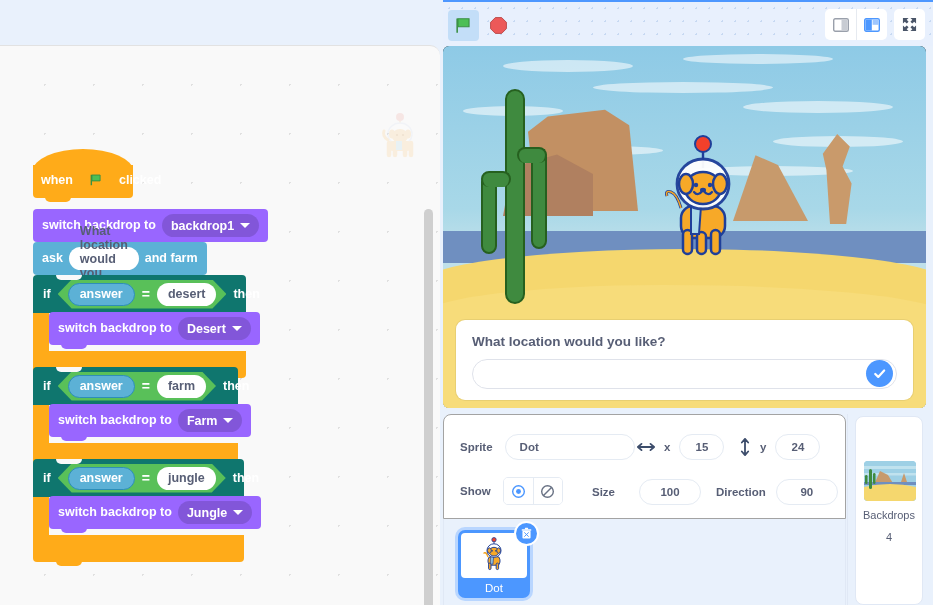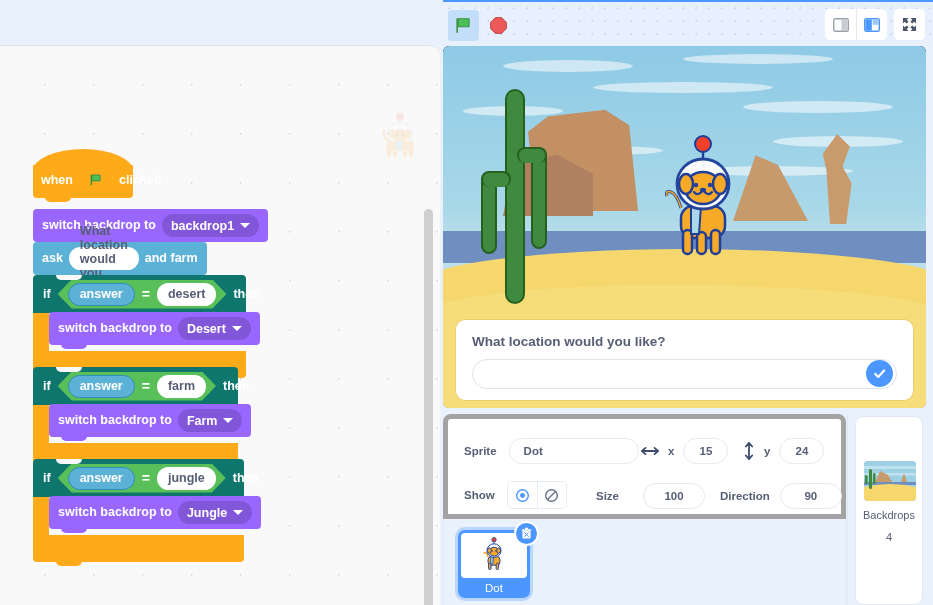--- a/index.html
+++ b/index.html
@@ -241,21 +241,21 @@
     background: #4c97ff;
     display:flex; align-items:center; justify-content:center;
     cursor: pointer;
   }
 
   
   .sprite-panel {
     position: absolute; left: 443px; top: 414px;
     width: 403px; height: 105px;
     background: #fff;
-    border: 5px solid #a3a3a3;
+    border: 1px solid #a3a3a3;
     border-radius: 8px 8px 0 0;
   }
   .sp-row { position: absolute; display: flex; align-items: center; }
   .sp-label { font-size: 11.5px; font-weight: bold; color: #575e75; }
   .sp-input {
     border: 1px solid #e5ebf3; border-radius: 15px;
     height: 26px; background: #fff;
     font-size: 11.5px; font-weight: bold; color: #575e75;
     outline: none; font-family: "Liberation Sans", sans-serif;
   }

